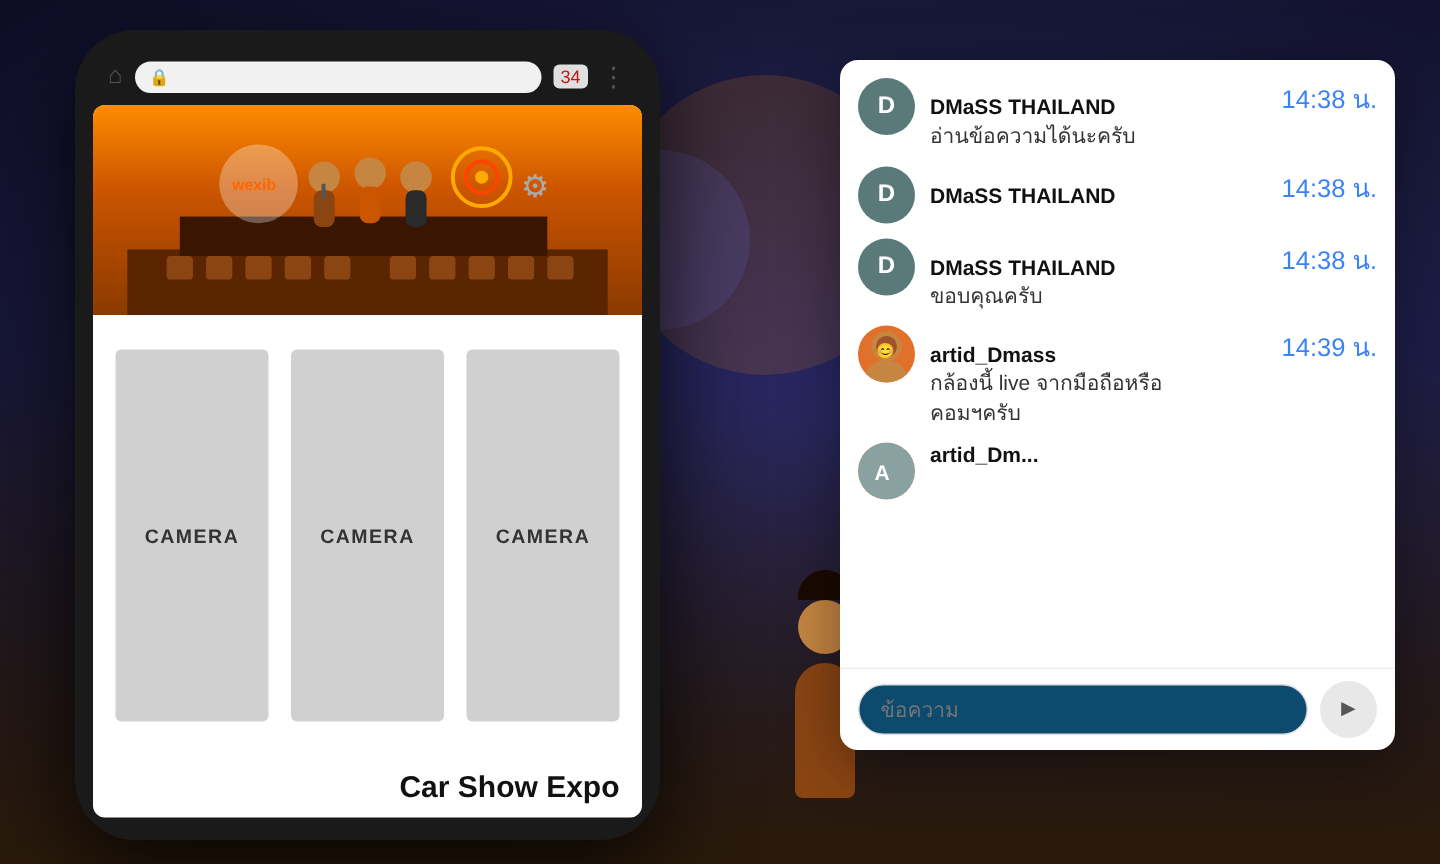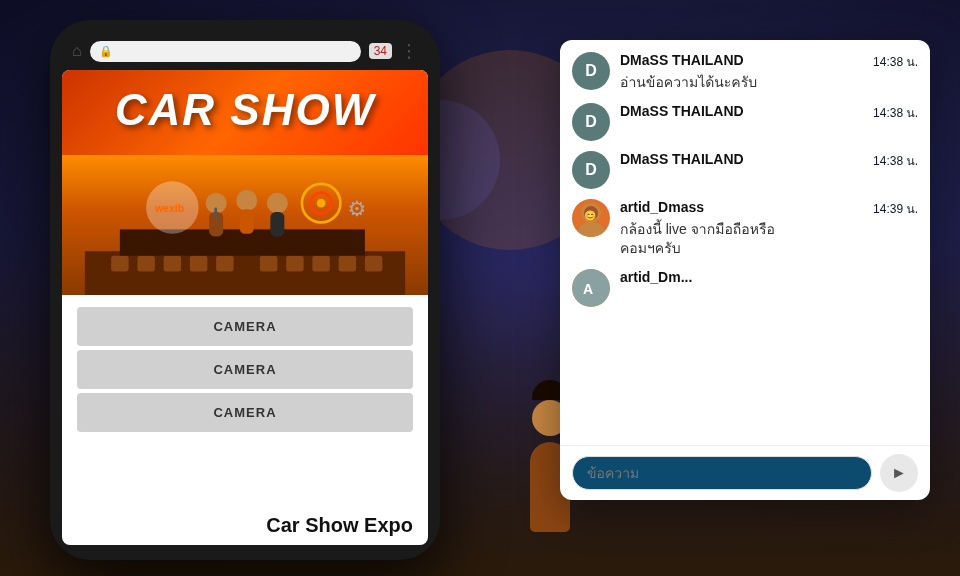--- a/index.html
+++ b/index.html
@@ -178,24 +178,23 @@
 
     
     .stage-svg {
       width: 100%;
       height: 100%;
       position: absolute;
       top: 0; left: 0;
     }
 
     .camera-buttons-area {
-      padding: 12px 15px;
-      display: flex;
-      flex-direction: column;
-      gap: 4px;
+      padding: 23px 15px;
+      display: flex;
+      gap: 15px;
       flex: 1;
     }
 
     .camera-btn {
       background: #d0d0d0;
       border: none;
       border-radius: 4px;
       padding: 12px;
       font-size: 13px;
       font-weight: 600;
@@ -263,34 +262,34 @@
       overflow: hidden;
       font-size: 10px;
     }
 
     .msg-content {
       flex: 1;
     }
 
     .msg-header {
       display: flex;
-      align-items: flex-start;
+      align-items: flex-end;
       gap: 24px;
       margin-bottom: 2px;
     }
 
     .msg-sender {
       font-weight: 700;
       font-size: 14px;
       color: #111;
     }
 
     .msg-time {
-      font-size: 12px;
-      color: #0f172a;
+      font-size: 17px;
+      color: #3b82f6;
       margin-left: auto;
     }
 
     .msg-text {
       font-size: 14px;
       color: #333;
       line-height: 1.4;
     }
 
     .chat-input-area {
@@ -356,23 +355,20 @@
   <div class="phone-top-bar">
     <span class="phone-home-icon">⌂</span>
     <div class="phone-url-bar">
       <span class="lock-icon">🔒</span>
     </div>
     <span class="tab-count">34</span>
     <span class="menu-dots">⋮</span>
   </div>
 
   <div class="phone-screen">
-    <div class="car-show-header">
-      <div class="car-show-title">CAR SHOW</div>
-    </div>
 
     <div class="illustration-area">
       <svg class="stage-svg" viewBox="0 0 366 160" xmlns="http://www.w3.org/2000/svg">
 
         <rect x="0" y="110" width="366" height="50" fill="#5a2500"></rect>
 
         <rect x="30" y="115" width="20" height="18" rx="3" fill="#8B4513"></rect>
         <rect x="60" y="115" width="20" height="18" rx="3" fill="#8B4513"></rect>
         <rect x="90" y="115" width="20" height="18" rx="3" fill="#8B4513"></rect>
         <rect x="120" y="115" width="20" height="18" rx="3" fill="#8B4513"></rect>
@@ -447,20 +443,21 @@
 
     <div class="chat-message">
       <div class="avatar">
         <span>D</span>
       </div>
       <div class="msg-content">
         <div class="msg-header">
           <span class="msg-sender">DMaSS THAILAND</span>
           <span class="msg-time">14:38 น.</span>
         </div>
+        <div class="msg-text">ขอบคุณครับ</div>
       </div>
     </div>
 
     <div class="chat-message">
       <div class="avatar artid">
         <svg width="38" height="38" viewBox="0 0 38 38">
           <circle cx="19" cy="14" r="10" fill="#c68642"></circle>
           <ellipse cx="19" cy="35" rx="14" ry="12" fill="#c68642"></ellipse>
           <circle cx="19" cy="14" r="7" fill="#a0522d"></circle>
           <text x="12" y="20" fill="white" font-size="10" font-weight="bold">😊</text>

